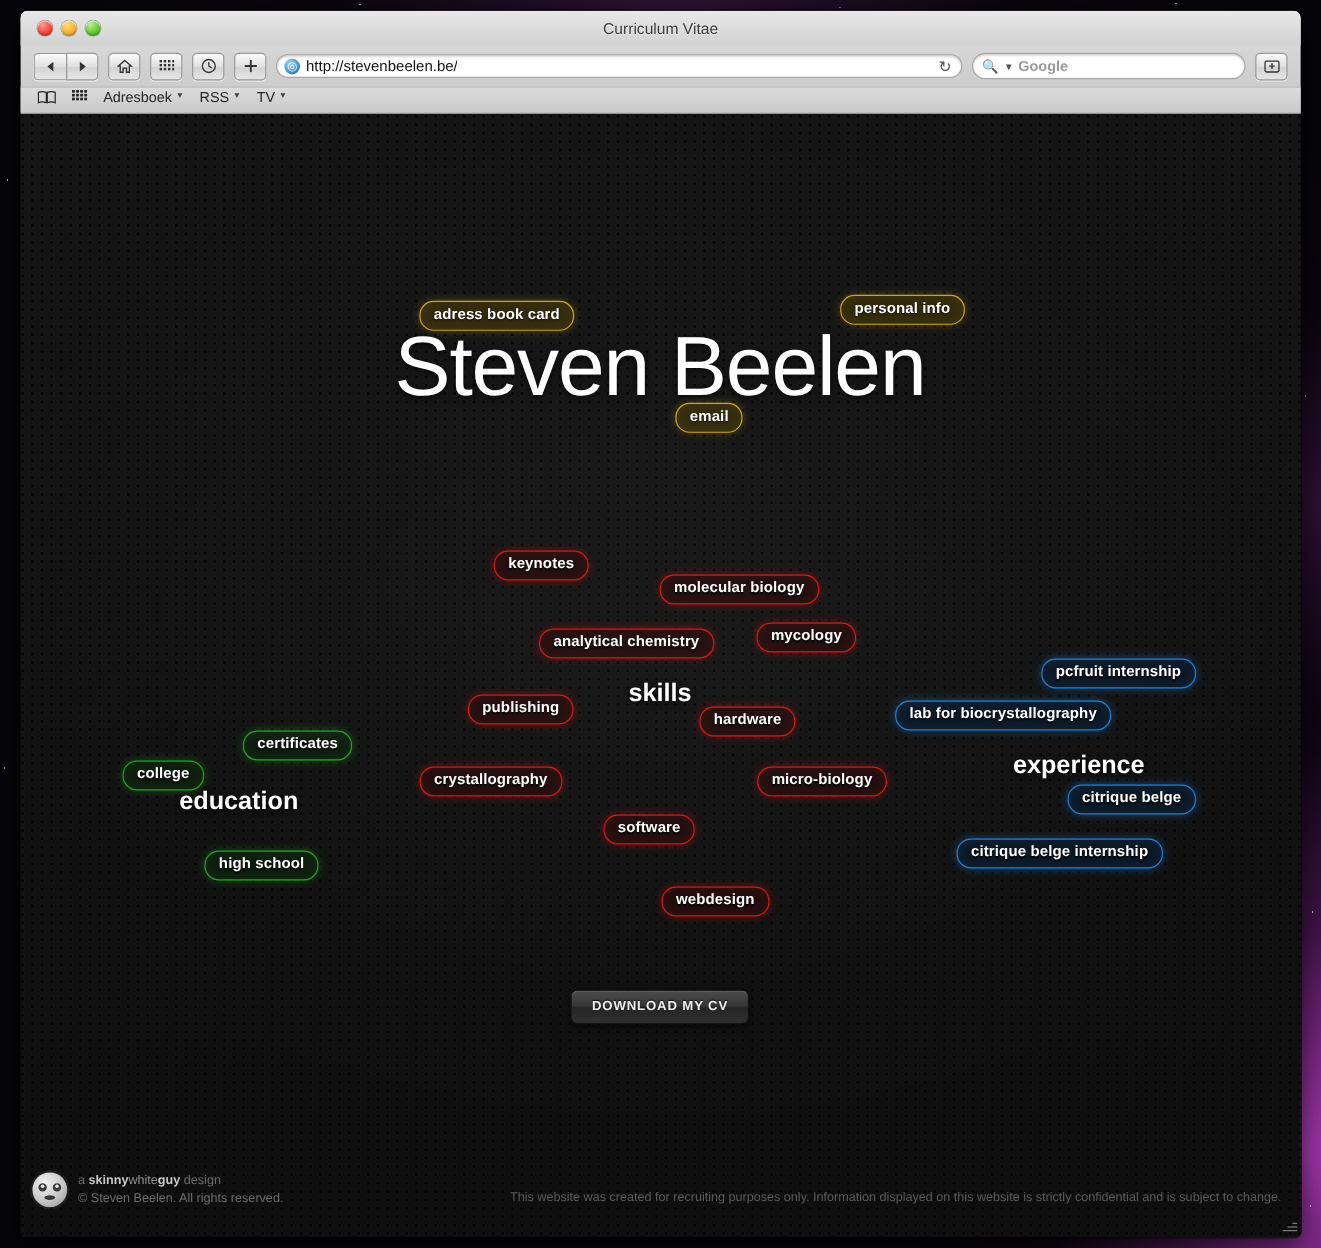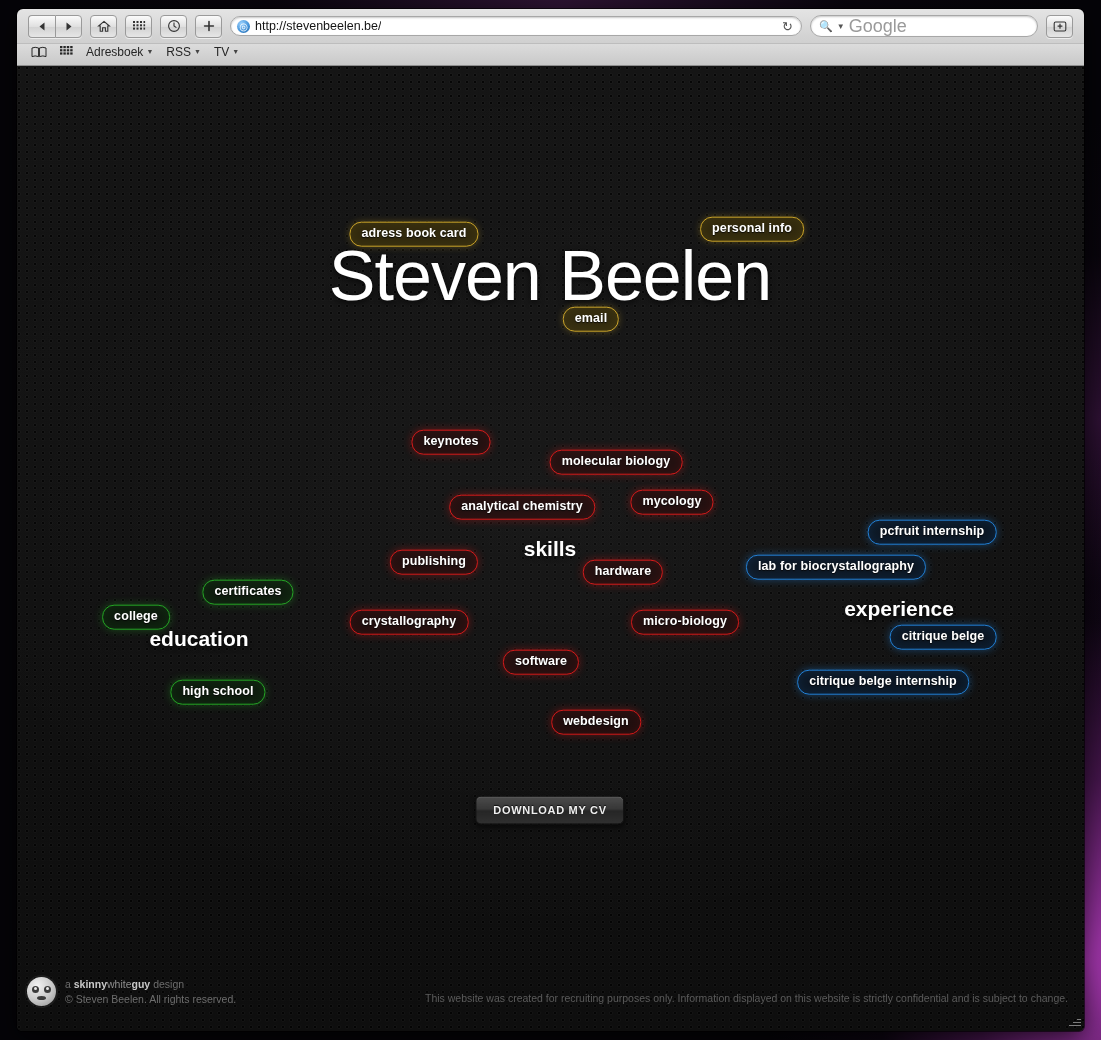--- a/index.html
+++ b/index.html
@@ -84,21 +84,21 @@
     background: radial-gradient(circle at 35% 30%, #9fd4ff 0%, #3f8fd6 60%, #215c96 100%);
     flex:0 0 auto; position:relative; }
   .fav::after { content:"◎"; position:absolute; inset:0; font-size:10px; color:#fff; text-align:center; line-height:13px; }
   .urltext { font-size: 12.5px; color: #141414; white-space:nowrap; overflow:hidden; }
   .reload { margin-left:auto; font-size: 13px; color: #555; padding-right:2px; }
   .searchfield {
     width: 228px; height: 22px; background:#fff; border-radius: 11px;
     border: 1px solid #a7a7a7; box-shadow: inset 0 1px 2px rgba(0,0,0,.22);
     display:flex; align-items:center; padding: 0 8px; gap:4px;
   }
-  .searchfield .ph { font-size: 18px; color:#9a9a9a; }
+  .searchfield .ph { font-size: 12px; color:#9a9a9a;font-weight:bold; }
   .mag { font-size: 11px; color:#555; }
   .caret { font-size: 8px; color:#555; }
 
   .bookmarkbar {
     height: 22px; display:flex; align-items:center; gap: 13px; padding: 0 14px 6px;
     font-size: 12px; color: #262626;
     background: linear-gradient(180deg,#dcdcdc 0%,#c9c9c9 100%);
     border-top: 1px solid #bdbdbd;
   }
   .bmitem { display:flex; align-items:center; gap:3px; white-space:nowrap; }
@@ -181,20 +181,28 @@
 </style>
 </head>
 <body>
 
 <div class="stars"></div>
 
 <div class="window">
 
   <div class="chrome">
 
+    <div class="titlebar">
+      <div class="traffic">
+        <span class="dot close"></span>
+        <span class="dot min"></span>
+        <span class="dot max"></span>
+      </div>
+      <div class="wtitle">Curriculum Vitae</div>
+    </div>
 
     <div class="toolbar">
       <div class="navgroup">
         <div class="btn">
           <svg width="11" height="11" viewBox="0 0 11 11">
               <polygon points="7.5,1.5 7.5,9.5 2.5,5.5" fill="#333"></polygon>
             </svg>
         </div>
         <div class="btn">
           <svg width="11" height="11" viewBox="0 0 11 11">

